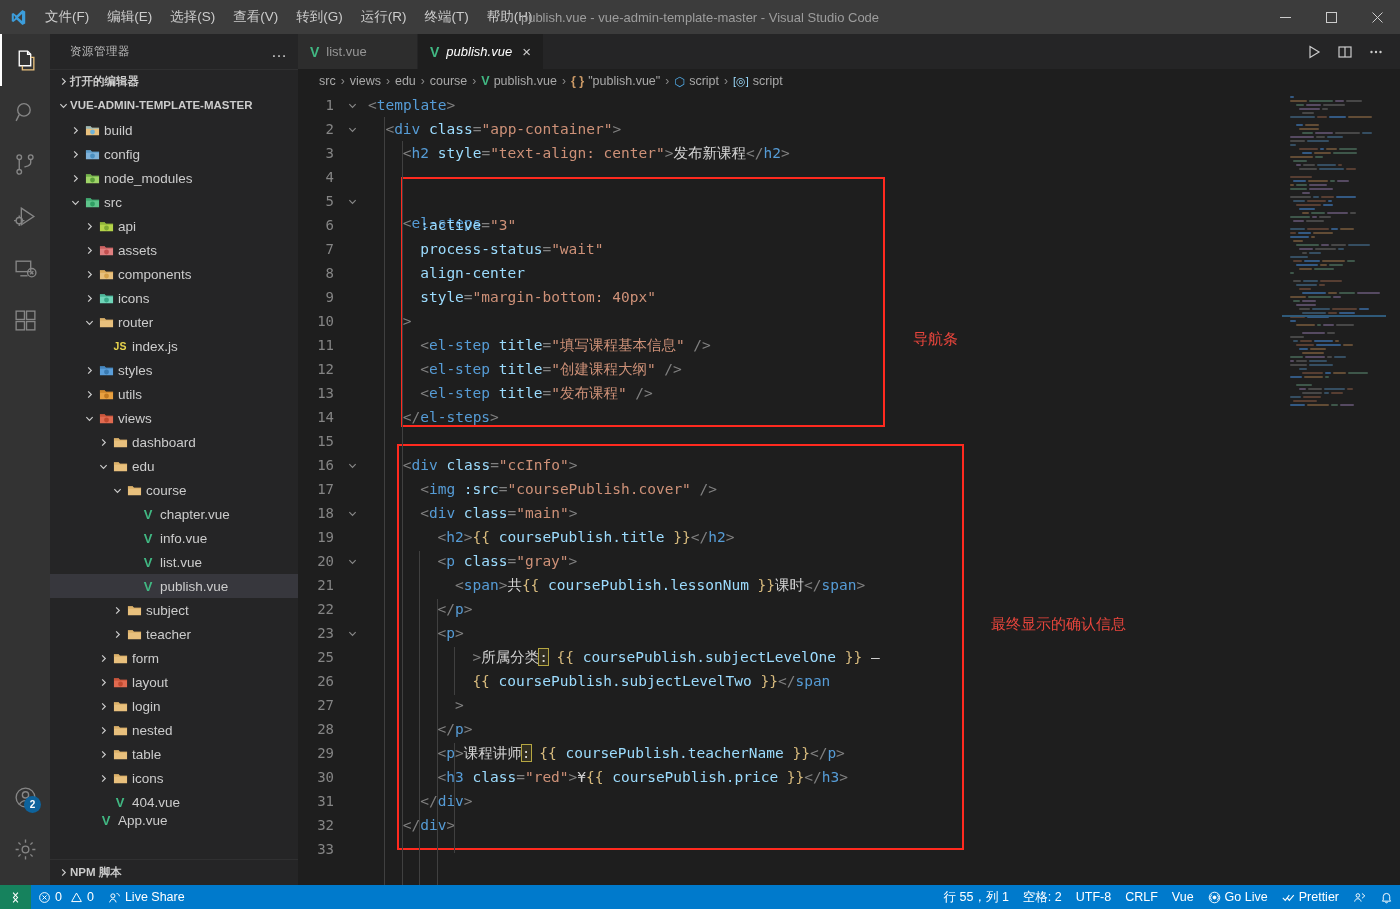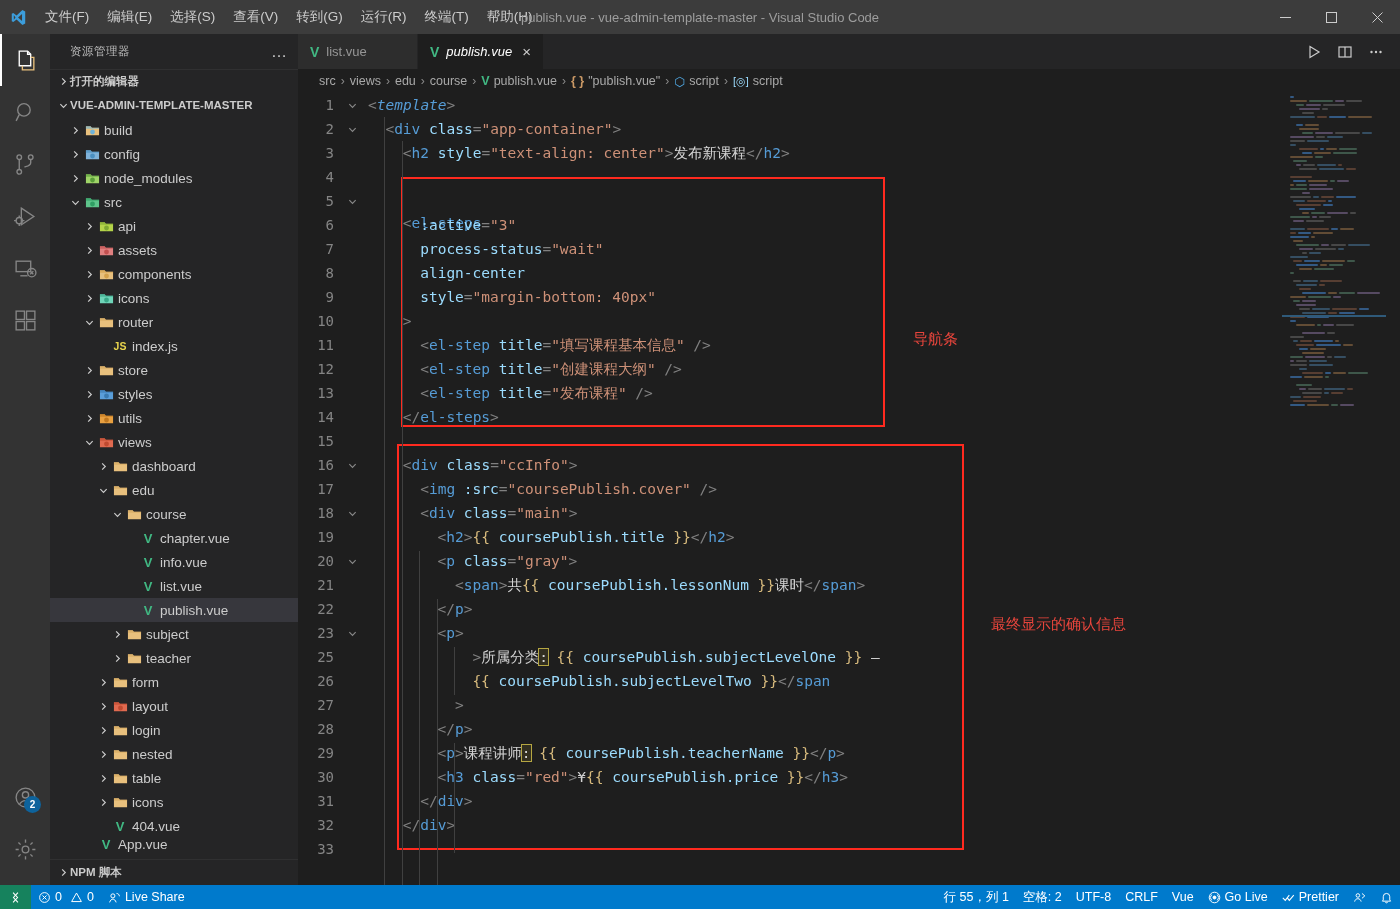--- a/index.html
+++ b/index.html
@@ -454,35 +454,20 @@
             </span>
             <span class="rname">router</span>
           </div>
           <div class="row">
             <span style="flex: 0 0 auto; width: 46px;"></span>
             <span class="chev"></span>
             <span class="ficon">
               <span class="jsicon">JS</span>
             </span>
             <span class="rname">index.js</span>
-          </div>
-          <div class="row">
-            <span style="flex: 0 0 auto; width: 32px;"></span>
-            <span class="chev">
-              <svg viewBox="0 0 10 10" fill="none" stroke="currentColor" stroke-width="1.3">
-    <path d="M3.5 1.5 L7 5 L3.5 8.5"></path>
-              </svg>
-            </span>
-            <span class="ficon">
-              <svg viewBox="0 0 16 16">
-     <path d="M1 3.5h5l1.3 1.6H15V13H1z" fill="#e8c07d"></path>
-     <path d="M1 3.5h5l1.3 1.6H15v1H1z" fill="#d4a860" opacity=".65"></path>
-     </svg>
-            </span>
-            <span class="rname">store</span>
           </div>
           <div class="row">
             <span style="flex: 0 0 auto; width: 32px;"></span>
             <span class="chev">
               <svg viewBox="0 0 10 10" fill="none" stroke="currentColor" stroke-width="1.3">
     <path d="M3.5 1.5 L7 5 L3.5 8.5"></path>
               </svg>
             </span>
             <span class="ficon">
               <svg viewBox="0 0 16 16">
@@ -820,21 +805,21 @@
             <span class="sq">[◎]</span>
             <span>script</span>
           </span>
         </div>
 
       <div class="code-wrap">
         <div class="code-scroll" id="code-scroll">
           <div class="codegrid" id="codegrid">
               <div class="cline"><span class="ln">1</span><span class="fold"><svg viewBox="0 0 10 10" fill="none" stroke="currentColor" stroke-width="1.3">
     <path d="M1.5 3.5 L5 7 L8.5 3.5"></path>
-                  </svg></span><span class="ctext" style="padding-left: 8px; font-style: italic;"><span class="brk">&lt;</span><span class="tag">template</span><span class="brk">&gt;</span></span></div>
+                  </svg></span><span class="ctext" style="padding-left: 8px;"><span class="brk">&lt;</span><span class="tag">template</span><span class="brk">&gt;</span></span></div>
               <div class="cline"><span class="ln">2</span><span class="fold"><svg viewBox="0 0 10 10" fill="none" stroke="currentColor" stroke-width="1.3">
     <path d="M1.5 3.5 L5 7 L8.5 3.5"></path>
                   </svg></span><span class="ctext" style="padding-left: 25.4px;"><span class="brk">&lt;</span><span class="tag">div</span><span class="plain"> </span><span class="attr">class</span><span class="brk">=</span><span class="str">"app-container"</span><span class="brk">&gt;</span></span></div>
               <div class="cline"><span class="ln">3</span><span class="fold"></span><span class="ctext" style="padding-left: 42.8px;"><span class="brk">&lt;</span><span class="tag">h2</span><span class="plain"> </span><span class="attr">style</span><span class="brk">=</span><span class="str">"text-align: center"</span><span class="brk">&gt;</span><span class="txt">发布新课程</span><span class="brk">&lt;/</span><span class="tag">h2</span><span class="brk">&gt;</span></span></div>
               <div class="cline"><span class="ln">4</span><span class="fold"></span><span class="ctext" style="padding-left: 8px;"></span></div>
               <div class="cline"><span class="ln">5</span><span class="fold"><svg viewBox="0 0 10 10" fill="none" stroke="currentColor" stroke-width="1.3">
     <path d="M1.5 3.5 L5 7 L8.5 3.5"></path>
                   </svg></span><span class="ctext" style="padding-left: 42.8px; margin-top: 44px;"><span class="brk">&lt;</span><span class="tag">el-steps</span></span></div>
               <div class="cline"><span class="ln">6</span><span class="fold"></span><span class="ctext" style="padding-left: 60.2px;"><span class="attr">:active</span><span class="brk">=</span><span class="str">"3"</span></span></div>
               <div class="cline"><span class="ln">7</span><span class="fold"></span><span class="ctext" style="padding-left: 60.2px;"><span class="attr">process-status</span><span class="brk">=</span><span class="str">"wait"</span></span></div>

